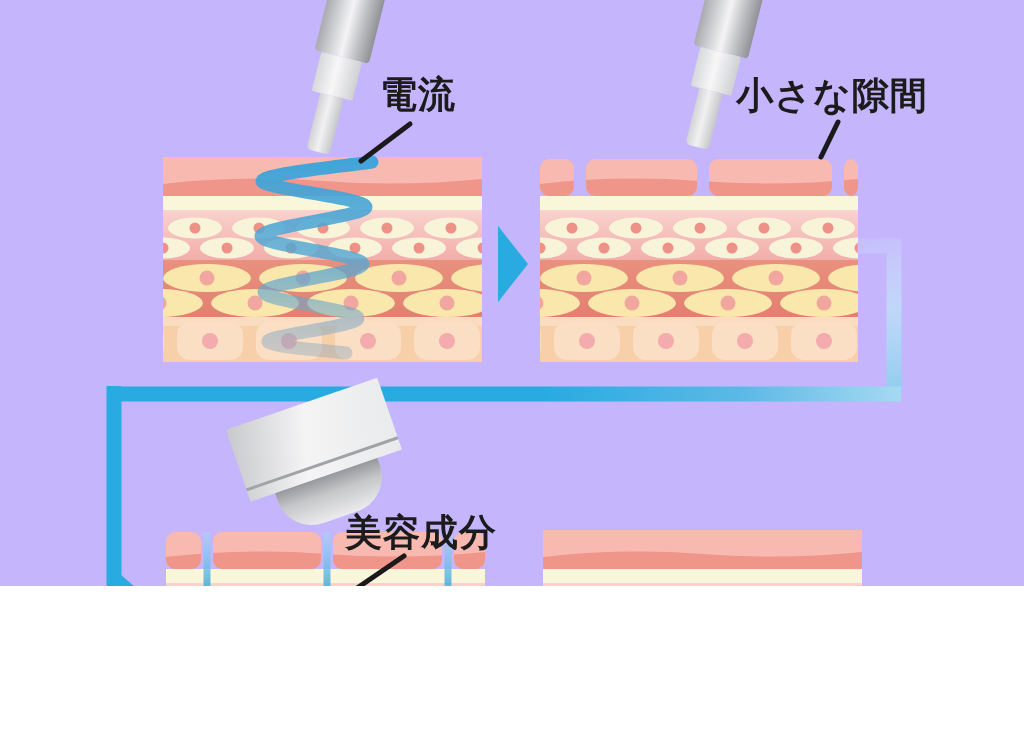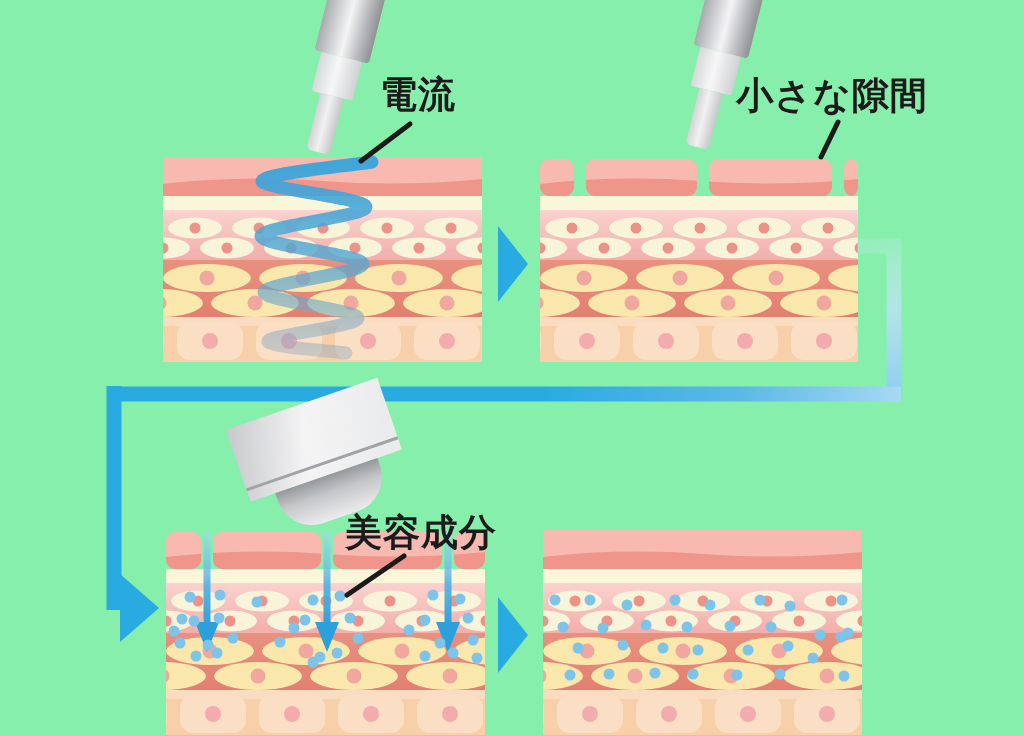--- a/index.html
+++ b/index.html
@@ -1,16 +1,16 @@
 <!DOCTYPE html>
 <html><head>
 <meta charset="utf-8">
 <style>
   html,body{margin:0;padding:0;background:#fff;}
-  .canvas{position:relative;width:1024px;height:736px;background:#86efac;overflow:hidden;
+  .canvas{position:relative;width:1024px;height:586px;background:#c4b5fd;overflow:hidden;
           font-family:"DejaVu Sans","Liberation Sans",sans-serif;}
   .label{position:absolute;transform:translate(-50%,-50%);font-weight:700;font-size:37px;
          color:#1b1b1b;white-space:nowrap;letter-spacing:1px;}
   .panel{position:absolute;}
   svg{display:block;}
   .overlay{position:absolute;left:0;top:0;pointer-events:none;}
   
   .pen{position:absolute;width:56px;height:280px;transform:translate(-50%,-100%) rotate(14deg);
        transform-origin:50% 100%;display:flex;flex-direction:column;align-items:center;}
   .pen .barrel{width:56px;height:182px;

